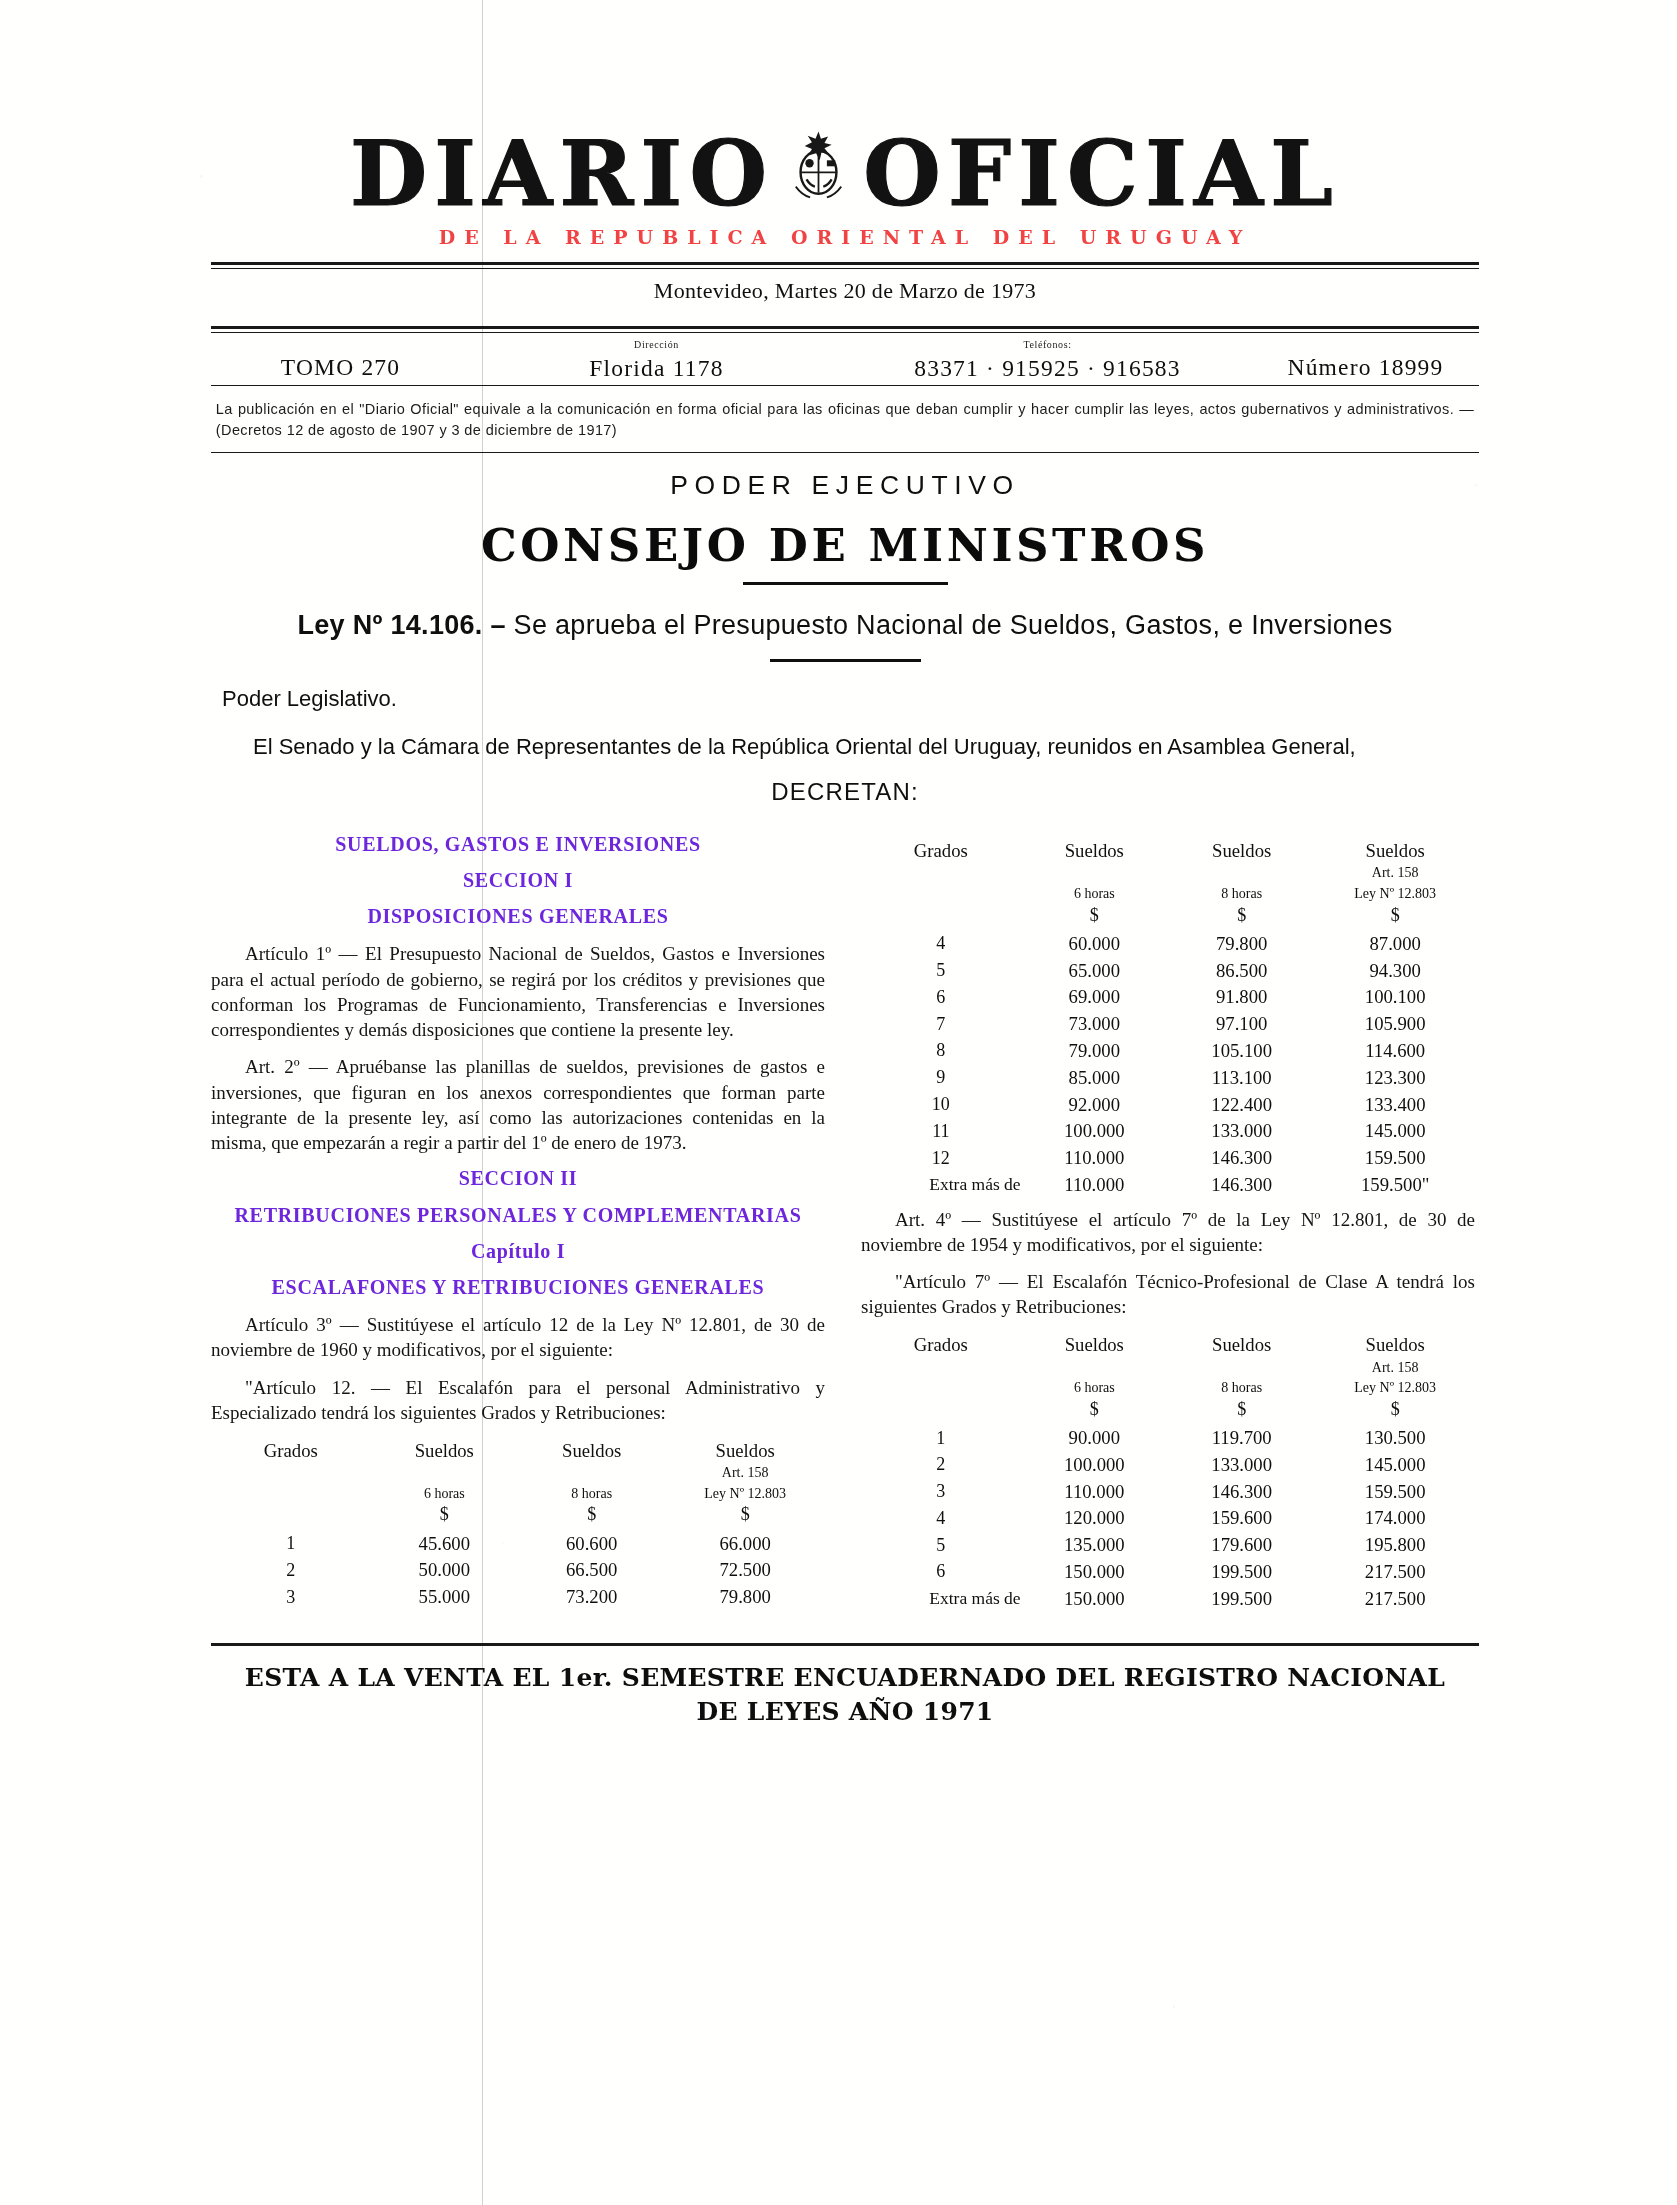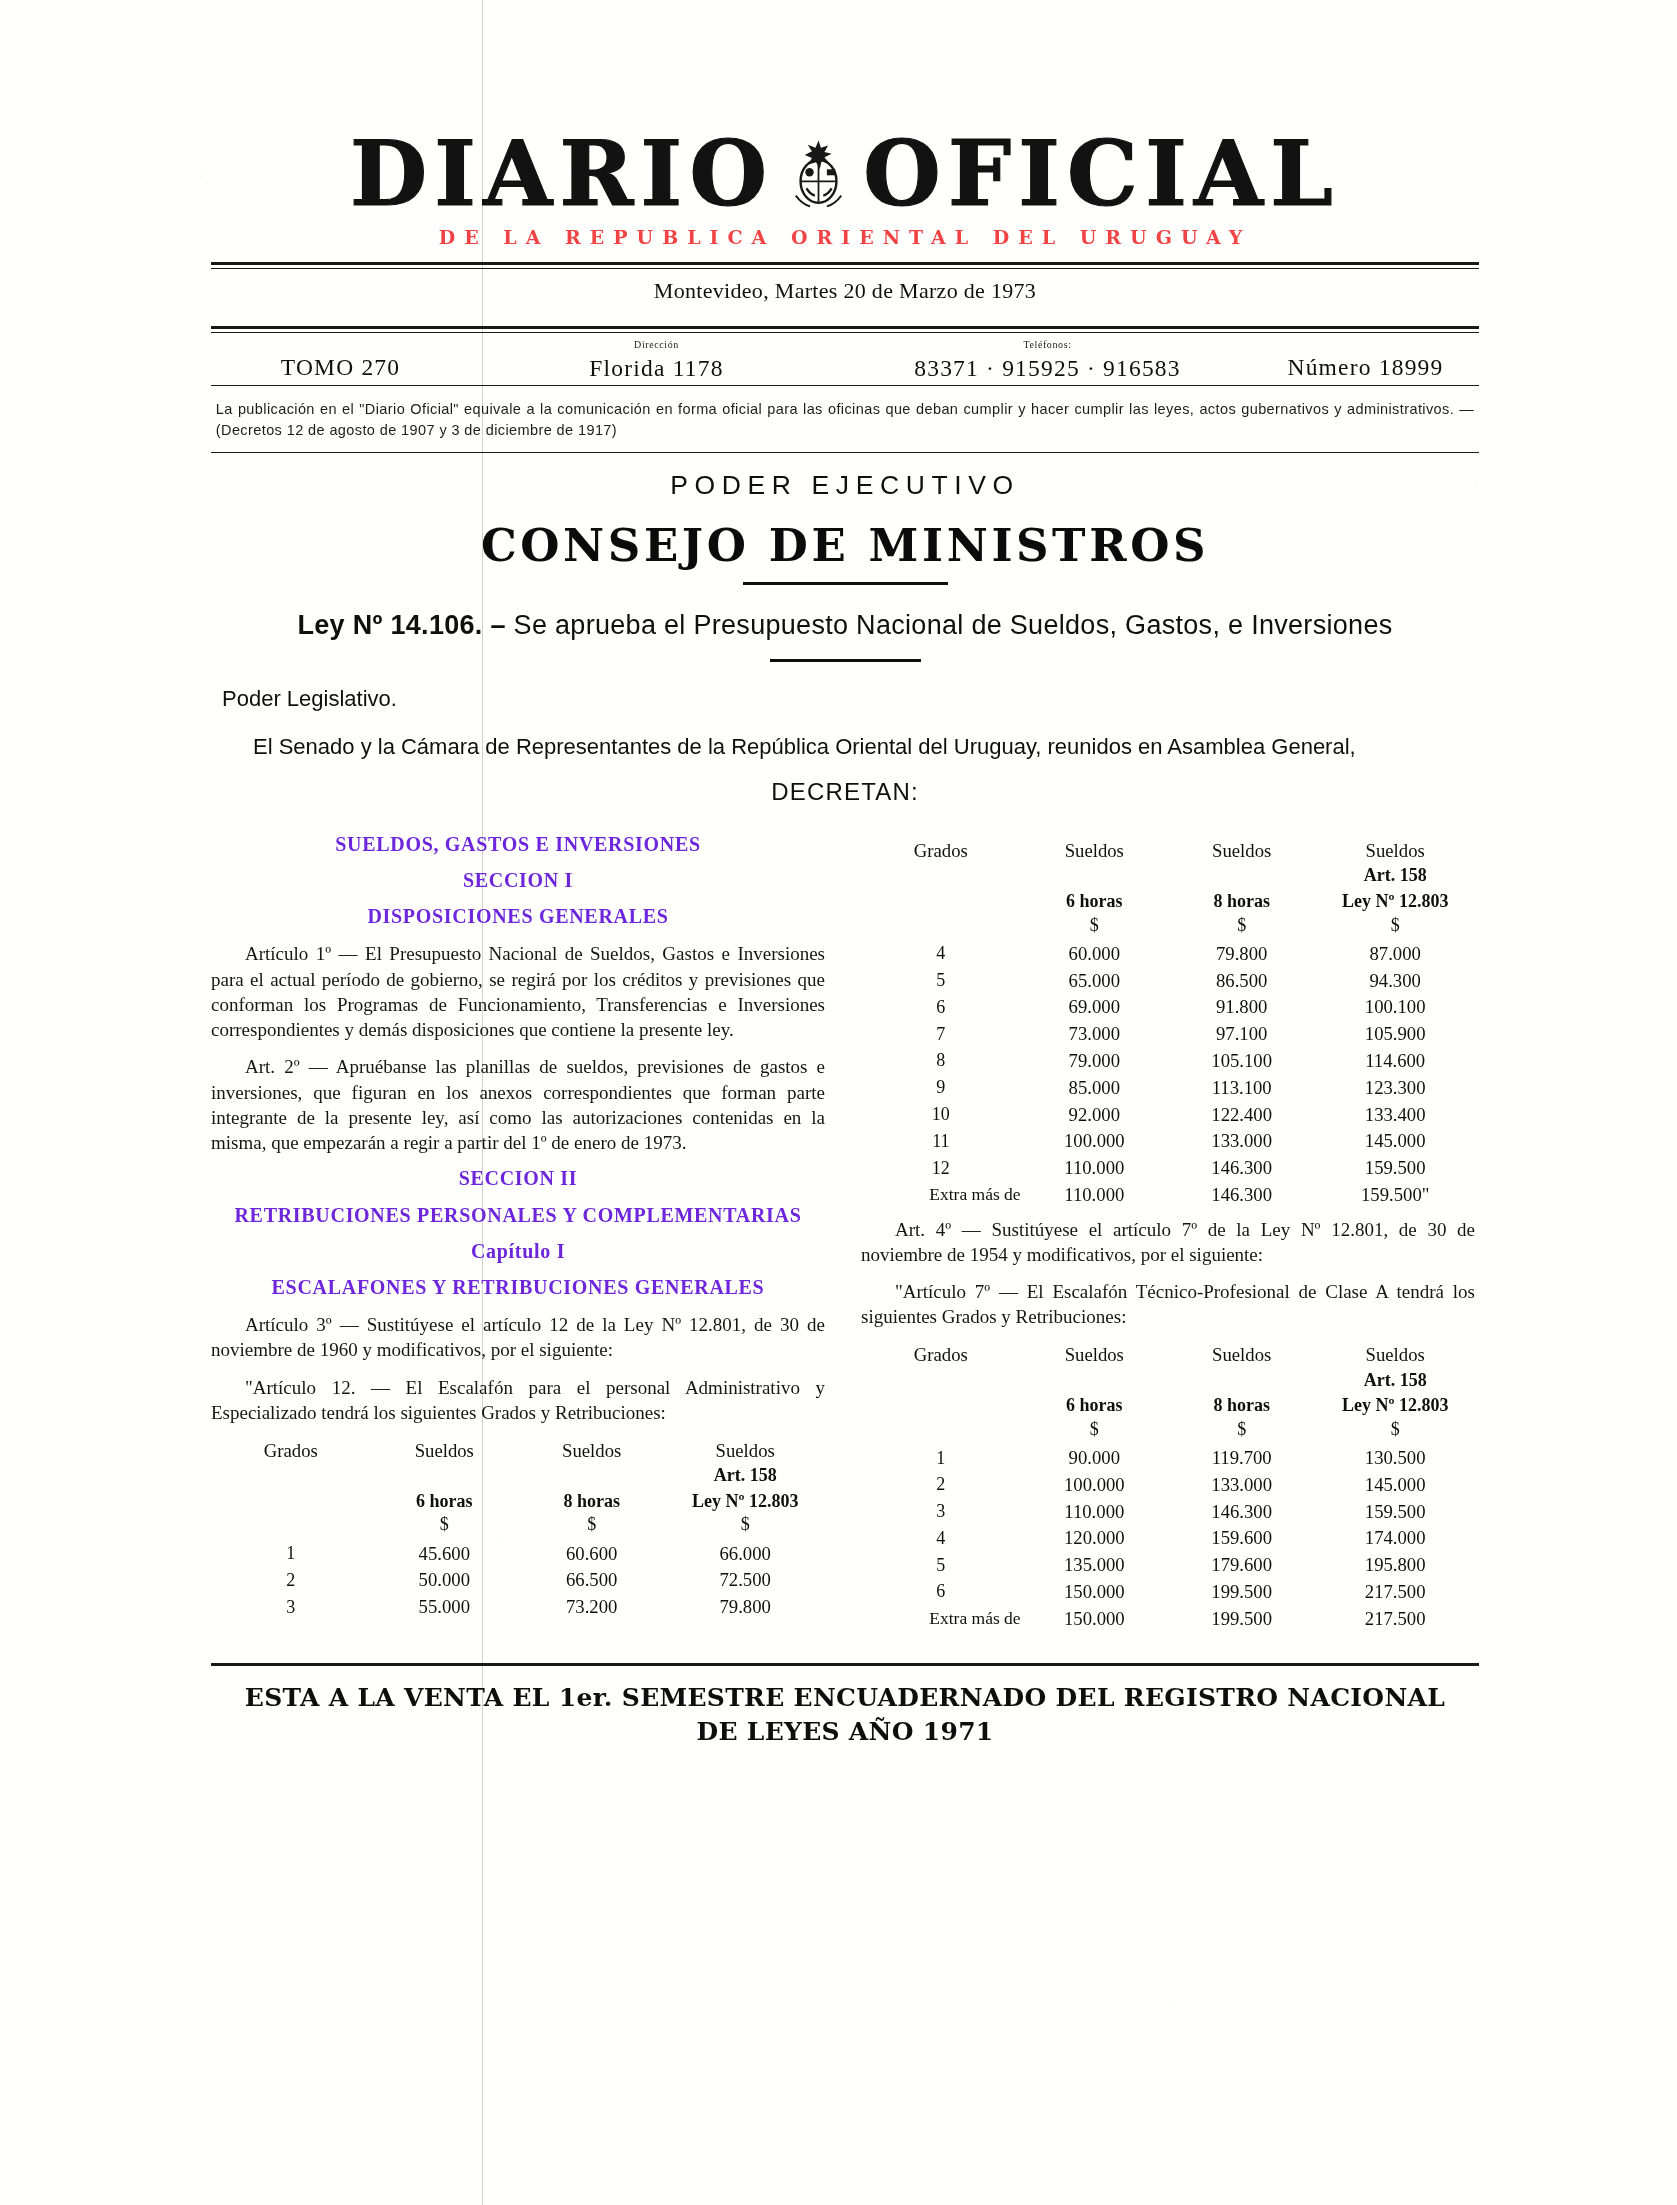--- a/index.html
+++ b/index.html
@@ -48,21 +48,21 @@
   .masthead-title {
     font-family: "DejaVu Serif", serif;
     font-weight: bold;
     font-size: 89px;
     letter-spacing: 7.2px;
     line-height: 1.0;
     color: #141414;
     -webkit-text-stroke: 1.2px #141414;
     white-space: nowrap;
     display: flex;
-    align-items: center;
+    align-items: flex-start;
     justify-content: center;
     gap: 11px;
   }
   .masthead-title .word { display: inline-block; }
   .crest {
     display: inline-block;
     width: 67px;
     height: 71px;
     position: relative;
   }
@@ -236,21 +236,21 @@
     font-size: 18.7px;
     margin: 4.8px 0 8.4px 0;
   }
   table.sal th, table.sal td {
     text-align: center;
     padding: 2.4px 0;
     font-weight: normal;
     white-space: nowrap;
   }
   table.sal th.h1 { font-size: 18.7px; padding-bottom: 1.2px; }
-  table.sal .sub { font-size: 18px; font-weight: bold; }
+  table.sal .sub { font-size: 14px; }
   table.sal .peso { font-size: 18px; padding-top: 0; padding-bottom: 4.8px; }
   table.sal td.grade { font-size: 18px; }
   table.sal td.gradewide { font-size: 17.5px; text-align: right; }
   .colw-g { width: 26%; }
   .colw-a { width: 24%; }
   .colw-b { width: 24%; }
   .colw-c { width: 26%; }
 
   
   .footer-rule {

